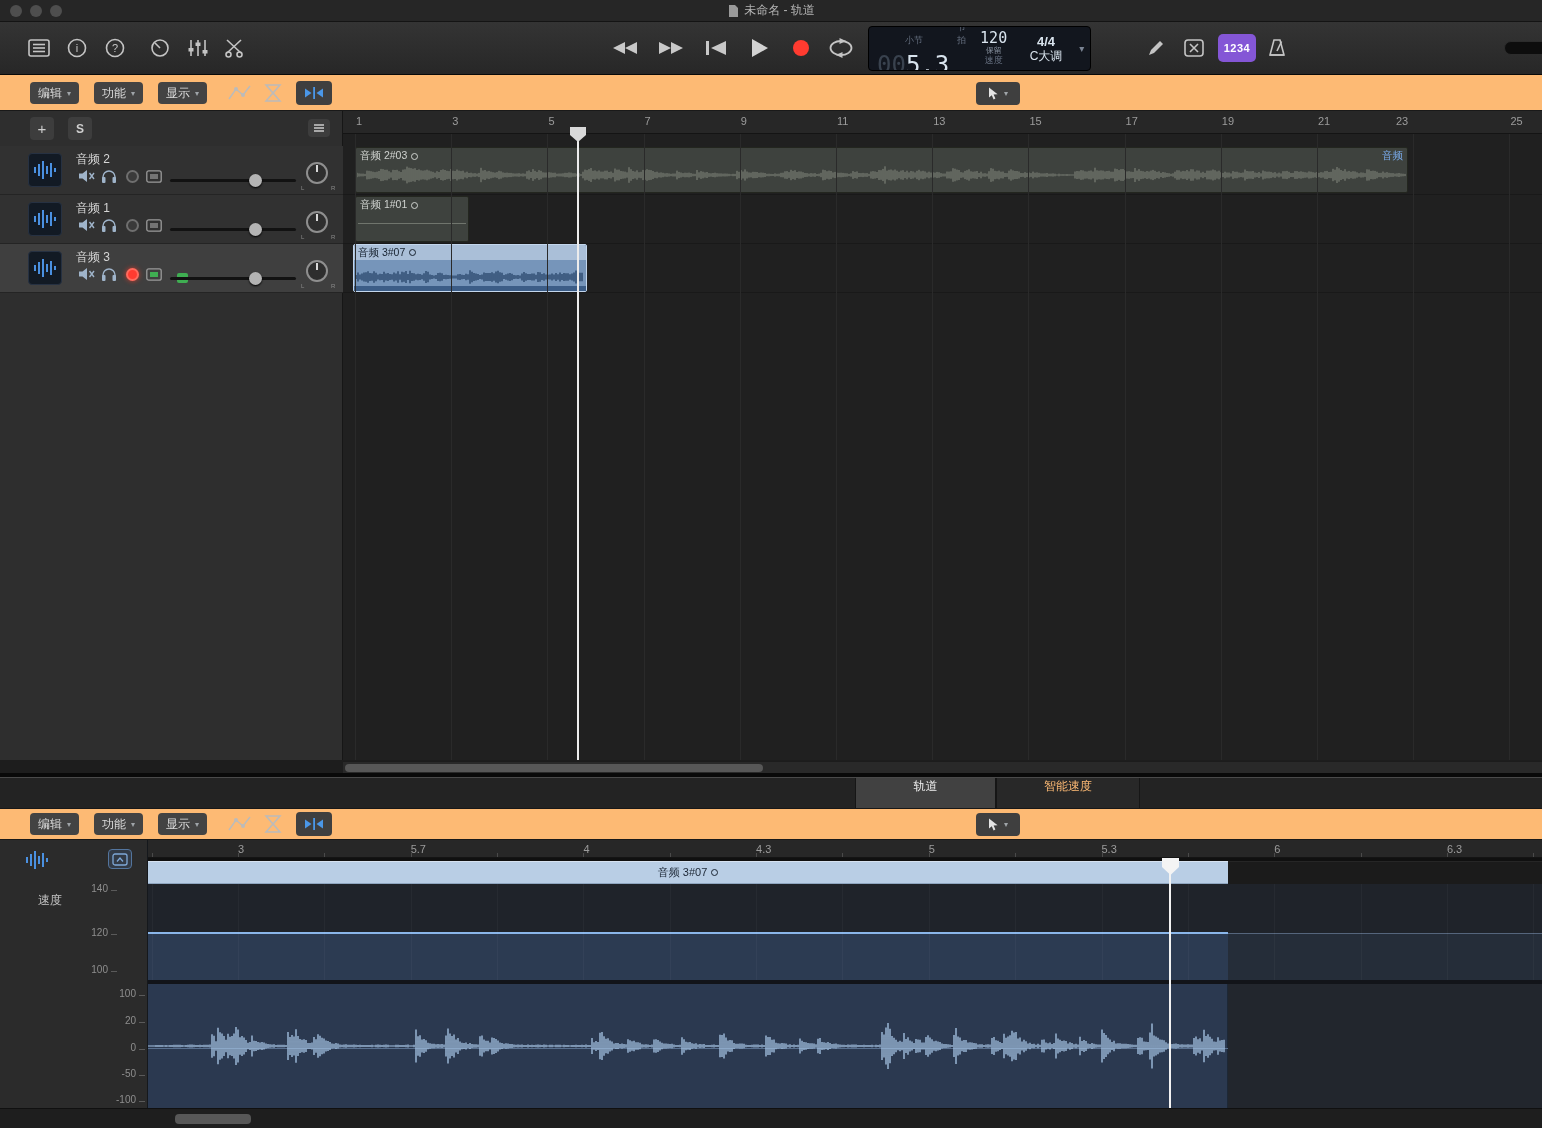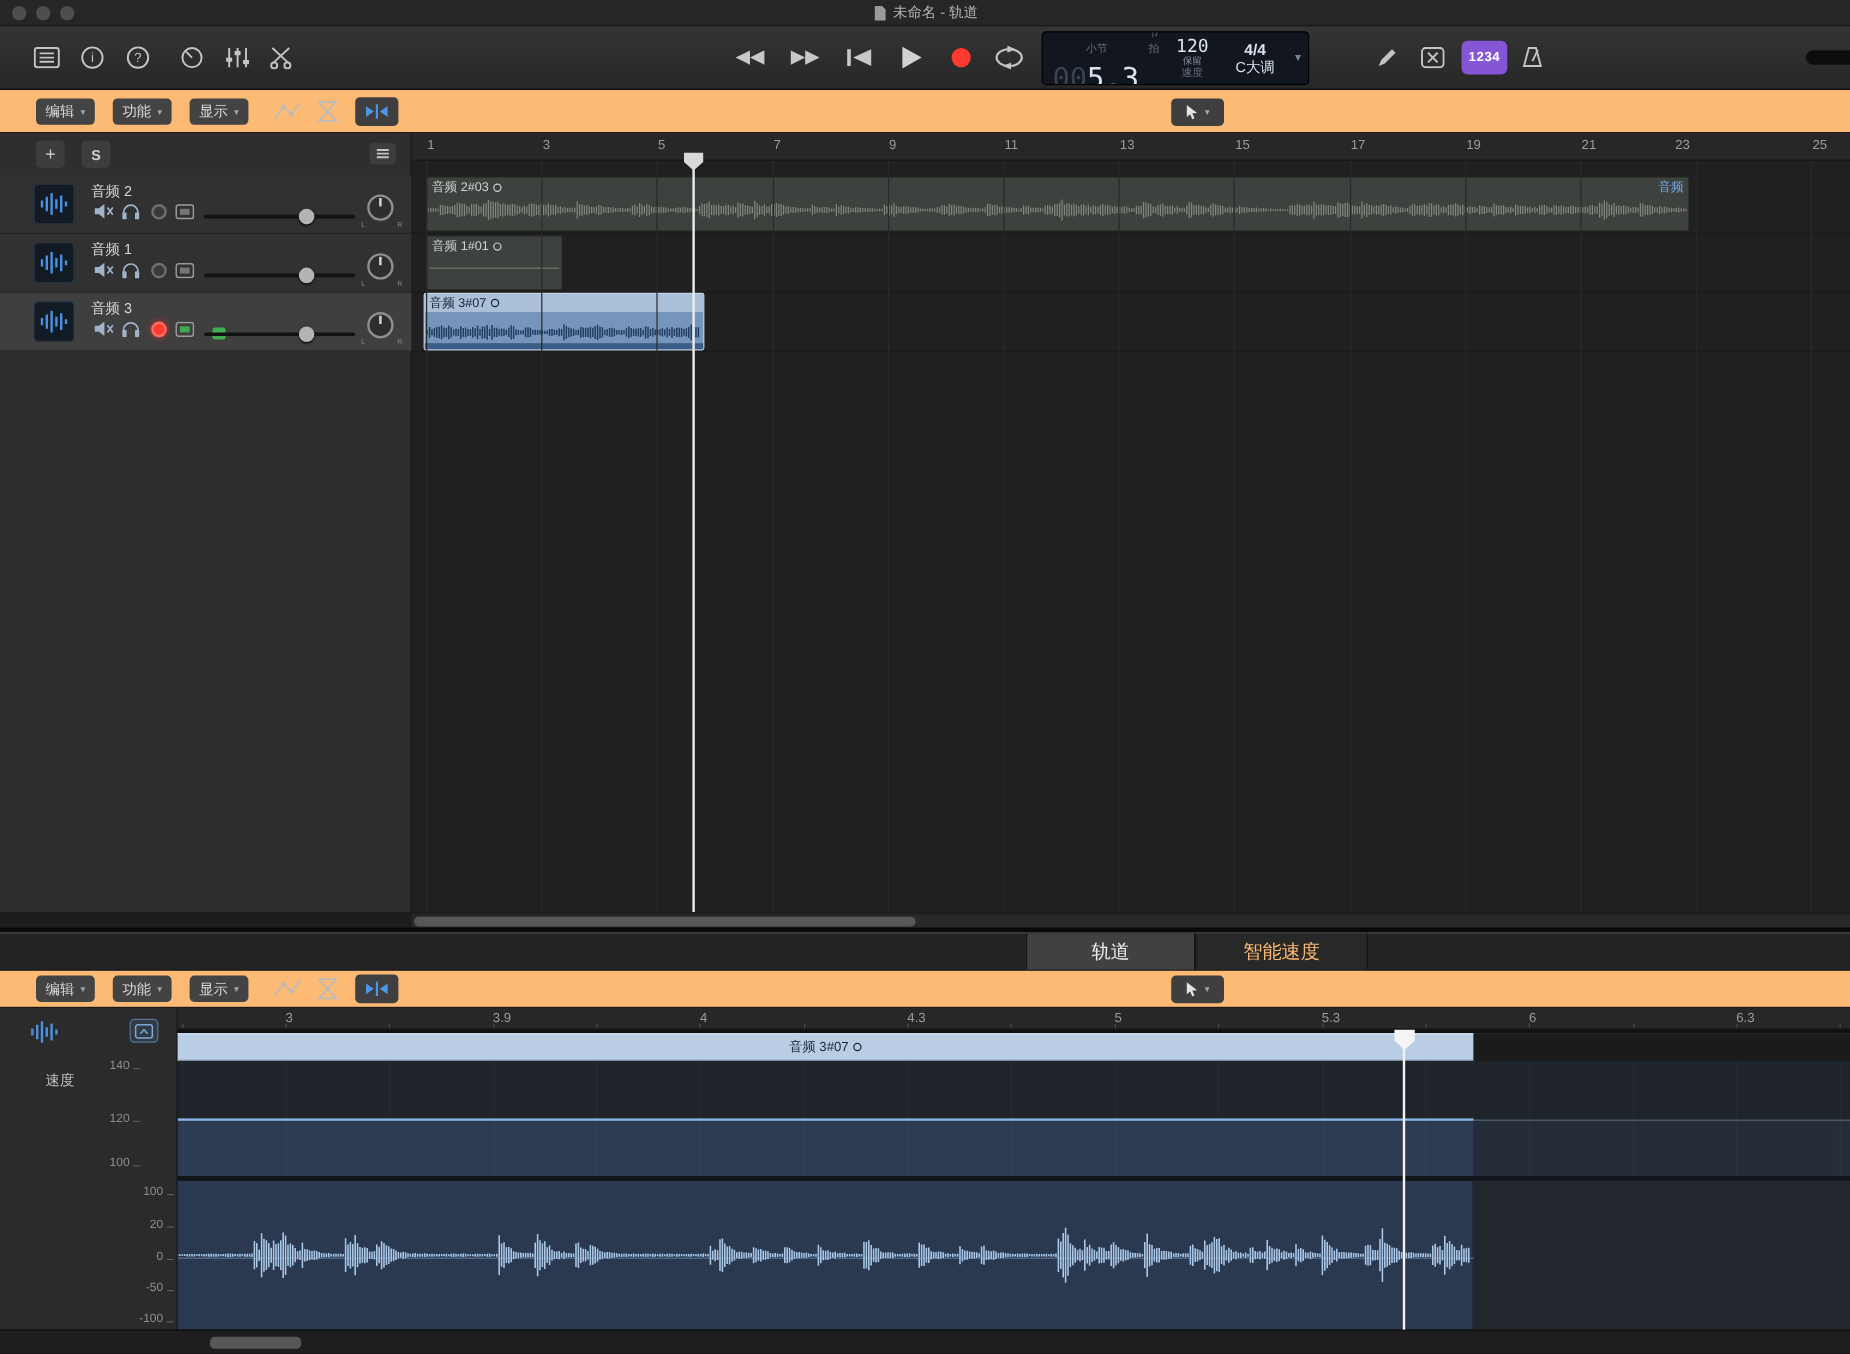--- a/index.html
+++ b/index.html
@@ -72,21 +72,21 @@
 .cline{position:absolute;left:2px;top:26px;height:1px;background:#70756d}
 .r-sel{background:var(--selected-region-blue);border:1px solid #c3d6ec;box-shadow:0 0 0 1px #4a6econd}
 .rhead{position:absolute;left:0;right:0;top:0;height:15px;background:#aabfd8;border-radius:2px 2px 0 0;display:flex;align-items:center;padding-left:4px;font-size:10.5px;color:#17222f}
 .rfoot{position:absolute;left:0;right:0;bottom:0;height:5px;background:#3c5d87}
 .playline{position:absolute;width:2px;background:#ececec;z-index:30}
 .playmark{position:absolute;z-index:31}
 .hscroll{background:#292929;border-top:1px solid #1c1c1c}
 .hthumb{position:absolute;background:#575757;border-radius:4px}
 
 .tabbar{background:#232323;border-top:1px solid #4a4a4a;border-bottom:1px solid #181818}
-.tab{position:absolute;top:0;height:100%;display:flex;align-items:center;justify-content:center;font-size:16px;border-left:1px solid #161616;border-right:1px solid #161616}
+.tab{position:absolute;top:0;height:100%;display:flex;justify-content:center;font-size:12px;border-left:1px solid #161616;border-right:1px solid #161616}
 .tab.active{background:#414141;color:#eeeeee}
 .tab.idle{background:#282828;color:#fdba74}
 .leftcol{background:#2b2b2b;border-right:1px solid #15181c}
 .scl{position:absolute;right:12px;font-size:10px;color:#8e8e8e}
 .stick{position:absolute;right:3px;width:6px;height:1px;background:#5a5a5a}
 .regionbar{background:var(--region-bar-blue);border-top:1px solid #d6e2f0;border-bottom:1px solid #8fa6c0;display:flex;align-items:center;justify-content:center;font-size:11px;color:#1b2634}
 .tempolane{background:#1f232a;overflow:hidden}
 .bline{position:absolute;top:0;bottom:0;width:1px;background:rgba(255,255,255,.035)}
 .wavelane{background:#22262d;overflow:hidden}
 .bottombar{background:#1e1e1e;border-top:1px solid #101010}
@@ -522,21 +522,21 @@
         <div class="stick" style="top:65px"></div>
         <div class="scl" style="top:84px">-50</div>
         <div class="stick" style="top:91px"></div>
         <div class="scl" style="top:110px">-100</div>
         <div class="stick" style="top:117px"></div>
       </div>
   </div>
 
   <div class="abs ruler" style="left:148px;top:840px;width:1394px;height:18px">
       <div class="rnum" style="left:90.0px;top:3px">3</div>
-      <div class="rnum" style="left:262.7px;top:3px">3.9</div>
+      <div class="rnum" style="left:262.7px;top:3px">5.7</div>
       <div class="rnum" style="left:435.4px;top:3px">4</div>
       <div class="rnum" style="left:608.1px;top:3px">4.3</div>
       <div class="rnum" style="left:780.8px;top:3px">5</div>
       <div class="rnum" style="left:953.5px;top:3px">5.3</div>
       <div class="rnum" style="left:1126.2px;top:3px">6</div>
       <div class="rnum" style="left:1298.9px;top:3px">6.3</div>
       <div class="rtick" style="left:3.6px"></div>
       <div class="rtick" style="left:90.0px"></div>
       <div class="rtick" style="left:176.3px"></div>
       <div class="rtick" style="left:262.7px"></div>

